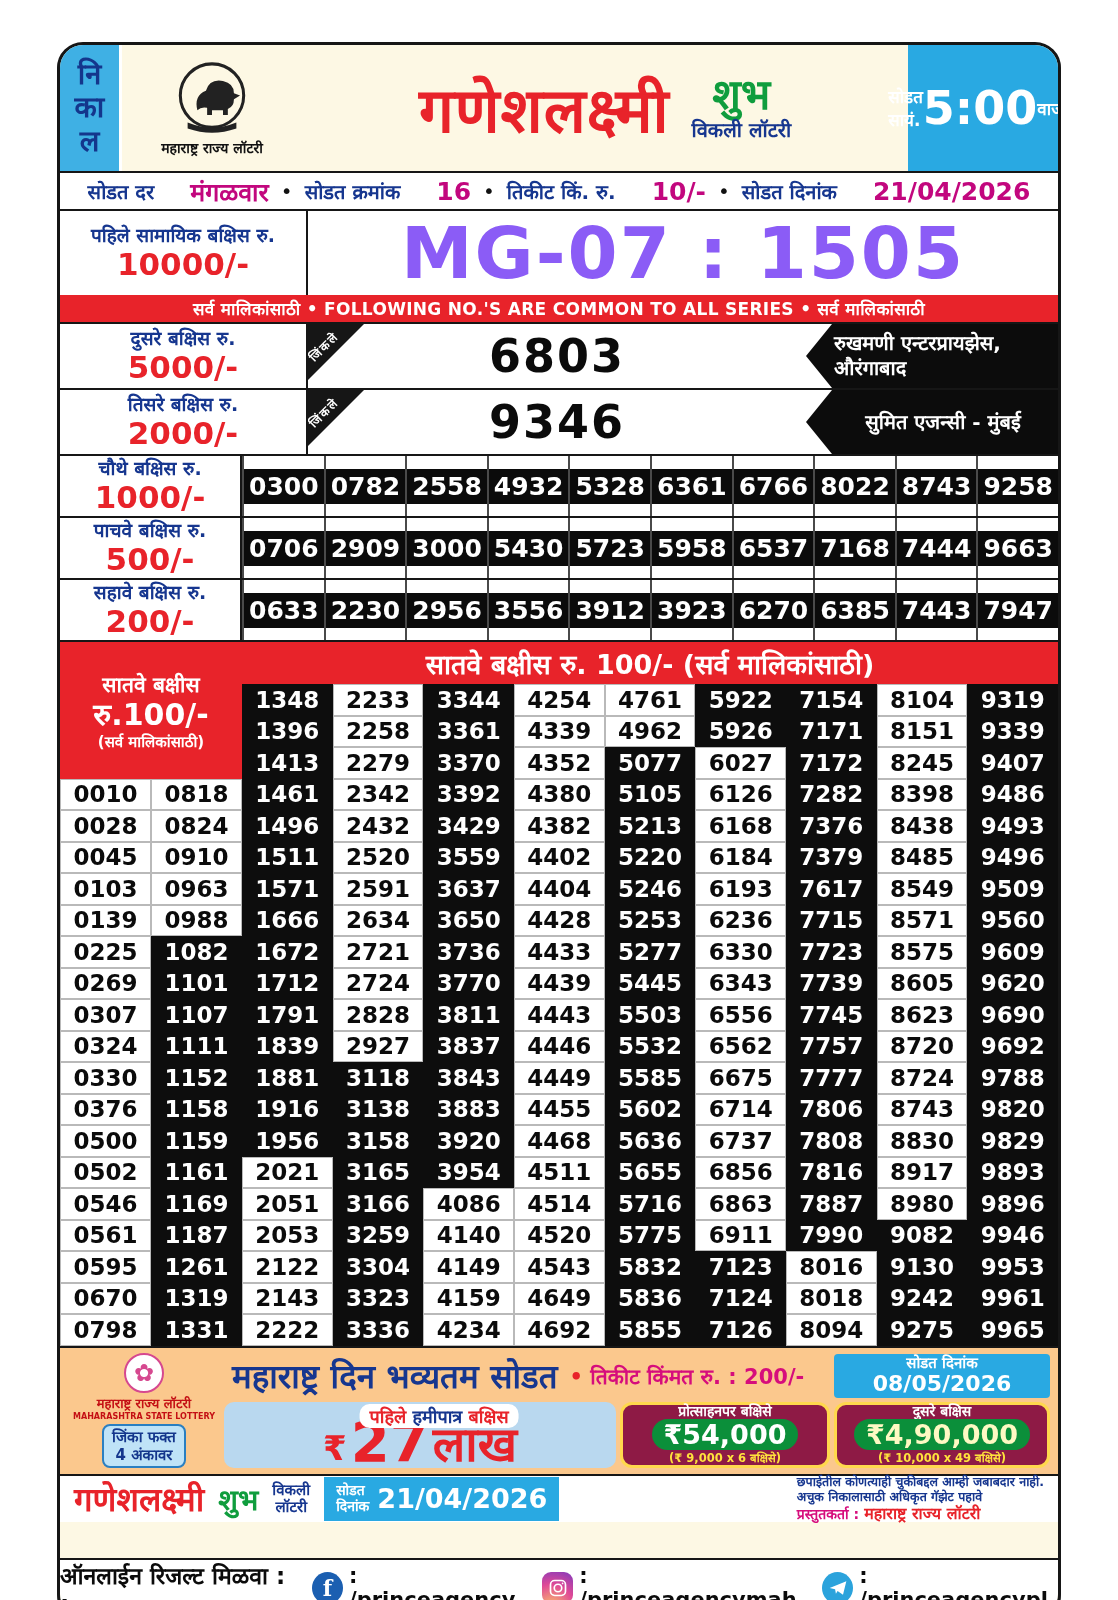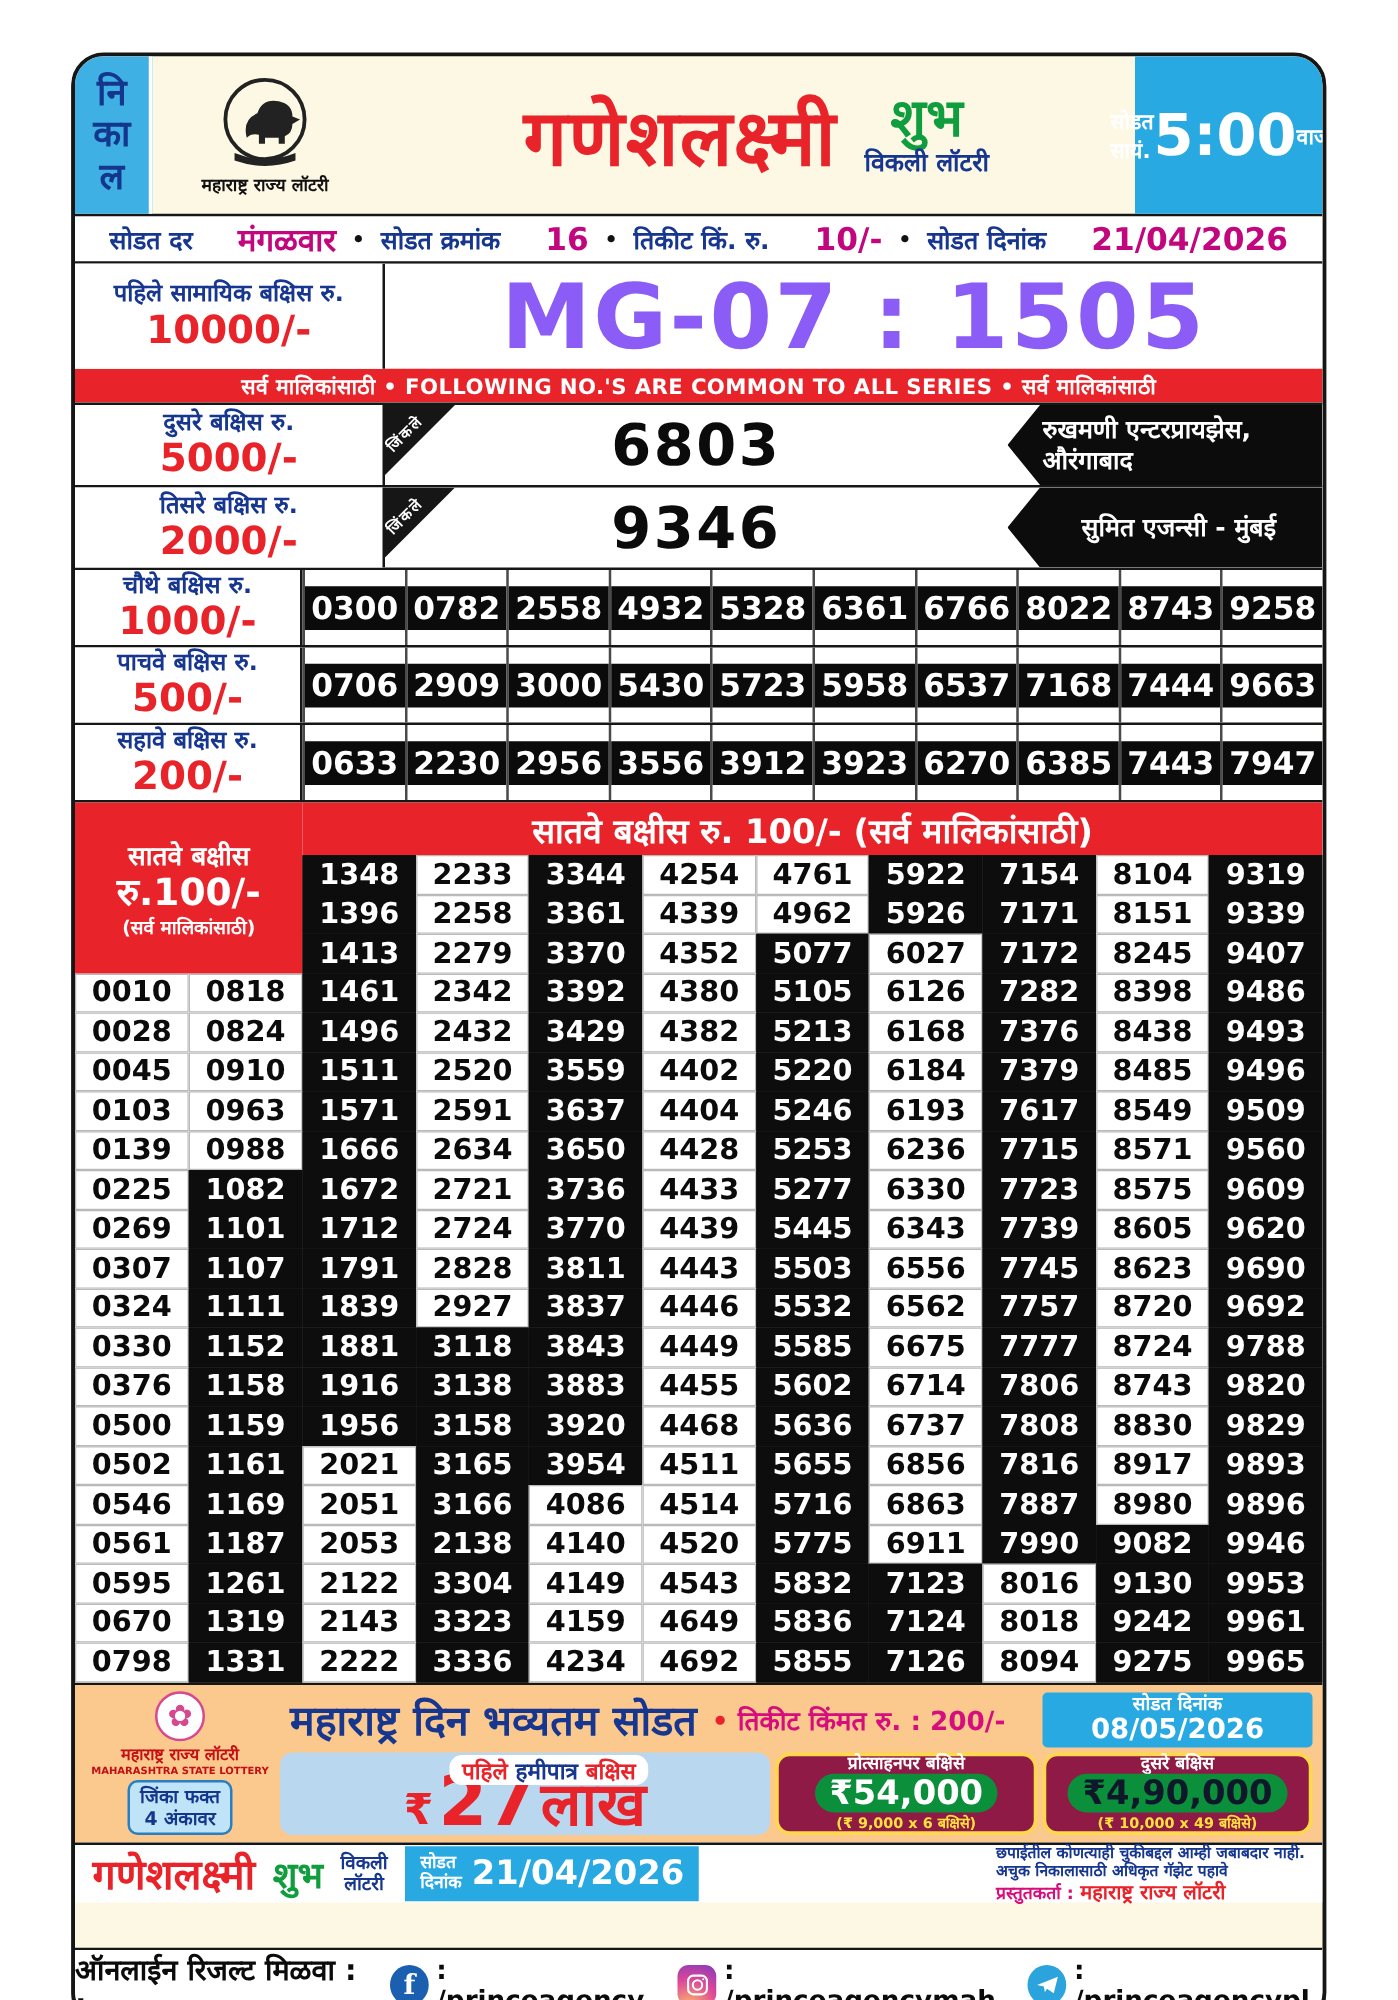--- a/index.html
+++ b/index.html
@@ -102,21 +102,21 @@
   .bp-amt{ display:flex; align-items:flex-end; gap:4px; margin-top:14px; }
   .bp-rs{ color:#e8232a; font-size:34px; font-weight:800; }
   .bp-n{ color:#e8232a; font-size:56px; font-weight:800; line-height:.95; }
   .bp-w{ color:#e8232a; font-size:48px; font-weight:800; line-height:1; }
   .bonus{ border:3px solid #ffd84d; border-radius:12px; background:#8e1a45; color:#fff;
     display:flex; flex-direction:column; align-items:center; justify-content:center; padding:2px; }
   .bonus .bt{ font-size:14px; font-weight:800; line-height:1.1; }
   .oval{ background:#0b8f3a; border-radius:999px; padding:0 12px; font-weight:800; display:flex;
     align-items:center; gap:2px; }
   .oval .amt1{ color:#fff; font-size:27px; }
-  .oval .amt2{ color:#0f172a; font-size:27px; }
+  .oval .amt2{ color:#fef9c3; font-size:27px; }
   .bonus .bs{ color:#ffe23c; font-size:11.5px; font-weight:800; }
   .b1{ grid-column:3; grid-row:2; } .b2{ grid-column:4; grid-row:2; }
   
   .foot{ height:48px; border-top:2px solid #161616; background:#fff; display:flex; align-items:center;
     gap:14px; padding:0 14px; }
   .fTitle{ color:#e8232a; font-size:33px; font-weight:800; }
   .fShubh{ color:#0f9d3d; font-size:29px; font-weight:800; }
   .fWeekly{ color:#16368f; font-size:15px; font-weight:800; line-height:1.1; text-align:center; }
   .fDate{ background:#29a9e2; color:#fff; display:flex; align-items:center; gap:8px; padding:2px 12px;
     height:44px; }
@@ -419,21 +419,21 @@
           <div class="c7">2634</div>
           <div class="c7">2721</div>
           <div class="c7">2724</div>
           <div class="c7">2828</div>
           <div class="c7">2927</div>
           <div class="c7 k">3118</div>
           <div class="c7 k">3138</div>
           <div class="c7 k">3158</div>
           <div class="c7 k">3165</div>
           <div class="c7 k">3166</div>
-          <div class="c7 k">2138</div>
+          <div class="c7 k">3259</div>
           <div class="c7 k">3304</div>
           <div class="c7 k">3323</div>
           <div class="c7 k">3336</div>
           <div class="c7 k">3344</div>
           <div class="c7 k">3361</div>
           <div class="c7 k">3370</div>
           <div class="c7 k">3392</div>
           <div class="c7 k">3429</div>
           <div class="c7 k">3559</div>
           <div class="c7 k">3637</div>

